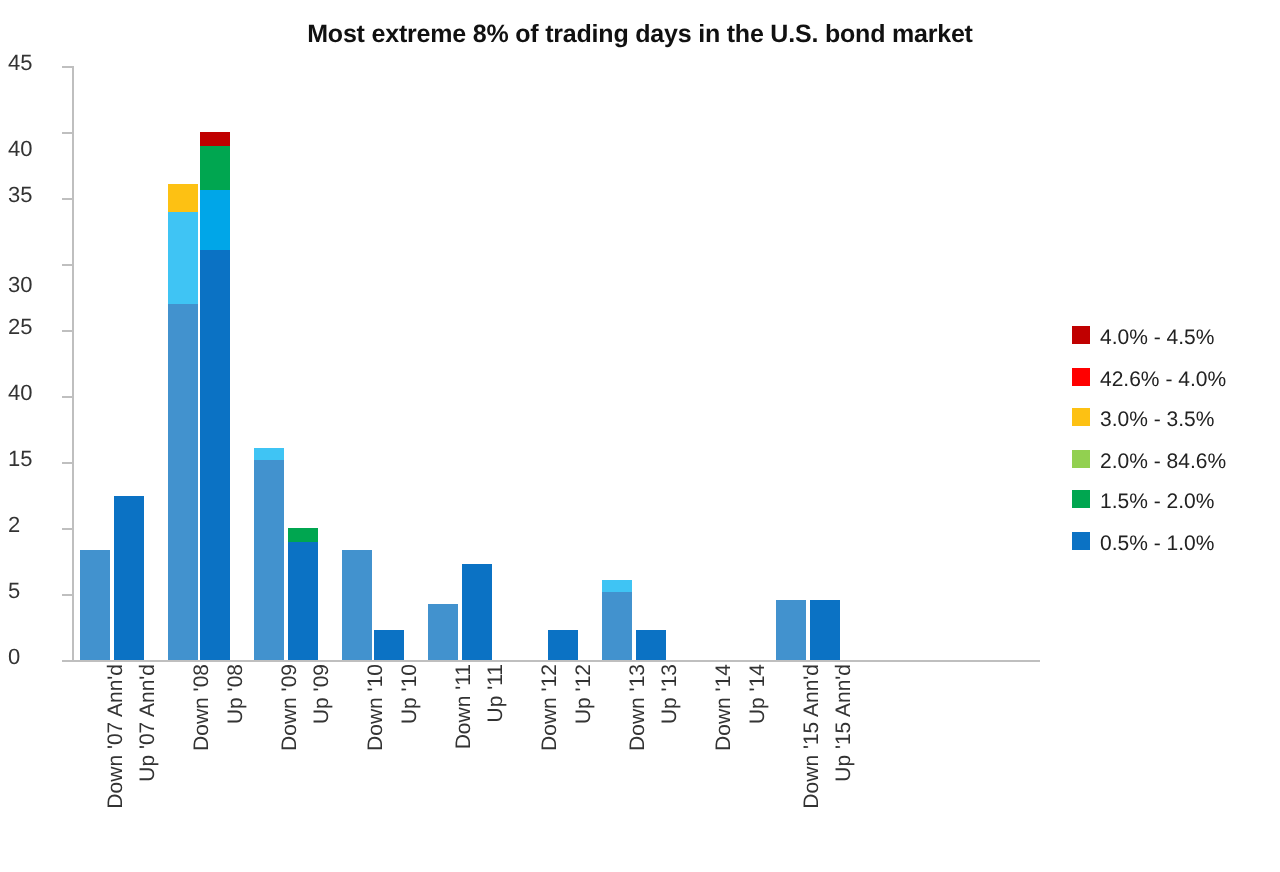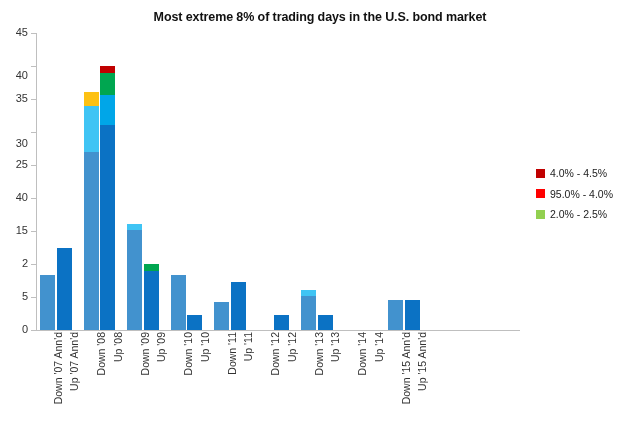--- a/index.html
+++ b/index.html
@@ -52,21 +52,21 @@
     position:absolute;
     left:31px;
     width:5px;
     height:1px;
     background:#bfbfbf;
   }
   .ylabel{
     position:absolute;
     right:612px;
     width:24px;
-    text-align:right;
+    text-align:left;
     font-size:11px;
     color:#333333;
     transform:translateY(-7px);
   }
 
   
   .bar-group{
     position:absolute;
     bottom:0;
     height:297px;
@@ -101,21 +101,20 @@
 
   
   .legend{
     position:absolute;
     left:536px;
     top:163px;
     width:104px;
   }
   .legend-row{
     display:flex;
-    align-items:center;
     height:20.6px;
   }
   .legend-swatch{
     width:9px;height:9px;
     margin-right:5px;
     flex:0 0 auto;
   }
   .legend-text{
     font-size:10.5px;
     color:#222222;
@@ -271,21 +270,33 @@
       <div class="xlabel" style="left: 380px;">Up '15 Ann'd</div>
     </div>
 
   <div class="legend" id="legend">
       <div class="legend-row">
         <span class="legend-swatch" style="background: rgb(192, 0, 0);"></span>
         <span class="legend-text">4.0% - 4.5%</span>
       </div>
       <div class="legend-row">
         <span class="legend-swatch" style="background: rgb(255, 0, 0);"></span>
-        <span class="legend-text">95.0% - 4.0%</span>
+        <span class="legend-text">42.6% - 4.0%</span>
+      </div>
+      <div class="legend-row">
+        <span class="legend-swatch" style="background: rgb(253, 193, 19);"></span>
+        <span class="legend-text">3.0% - 3.5%</span>
       </div>
       <div class="legend-row">
         <span class="legend-swatch" style="background: rgb(146, 208, 80);"></span>
-        <span class="legend-text">2.0% - 2.5%</span>
+        <span class="legend-text">2.0% - 84.6%</span>
+      </div>
+      <div class="legend-row">
+        <span class="legend-swatch" style="background: rgb(0, 166, 80);"></span>
+        <span class="legend-text">1.5% - 2.0%</span>
+      </div>
+      <div class="legend-row">
+        <span class="legend-swatch" style="background: rgb(11, 114, 196);"></span>
+        <span class="legend-text">0.5% - 1.0%</span>
       </div>
     </div>
 
 </div>
 
 </body></html>

